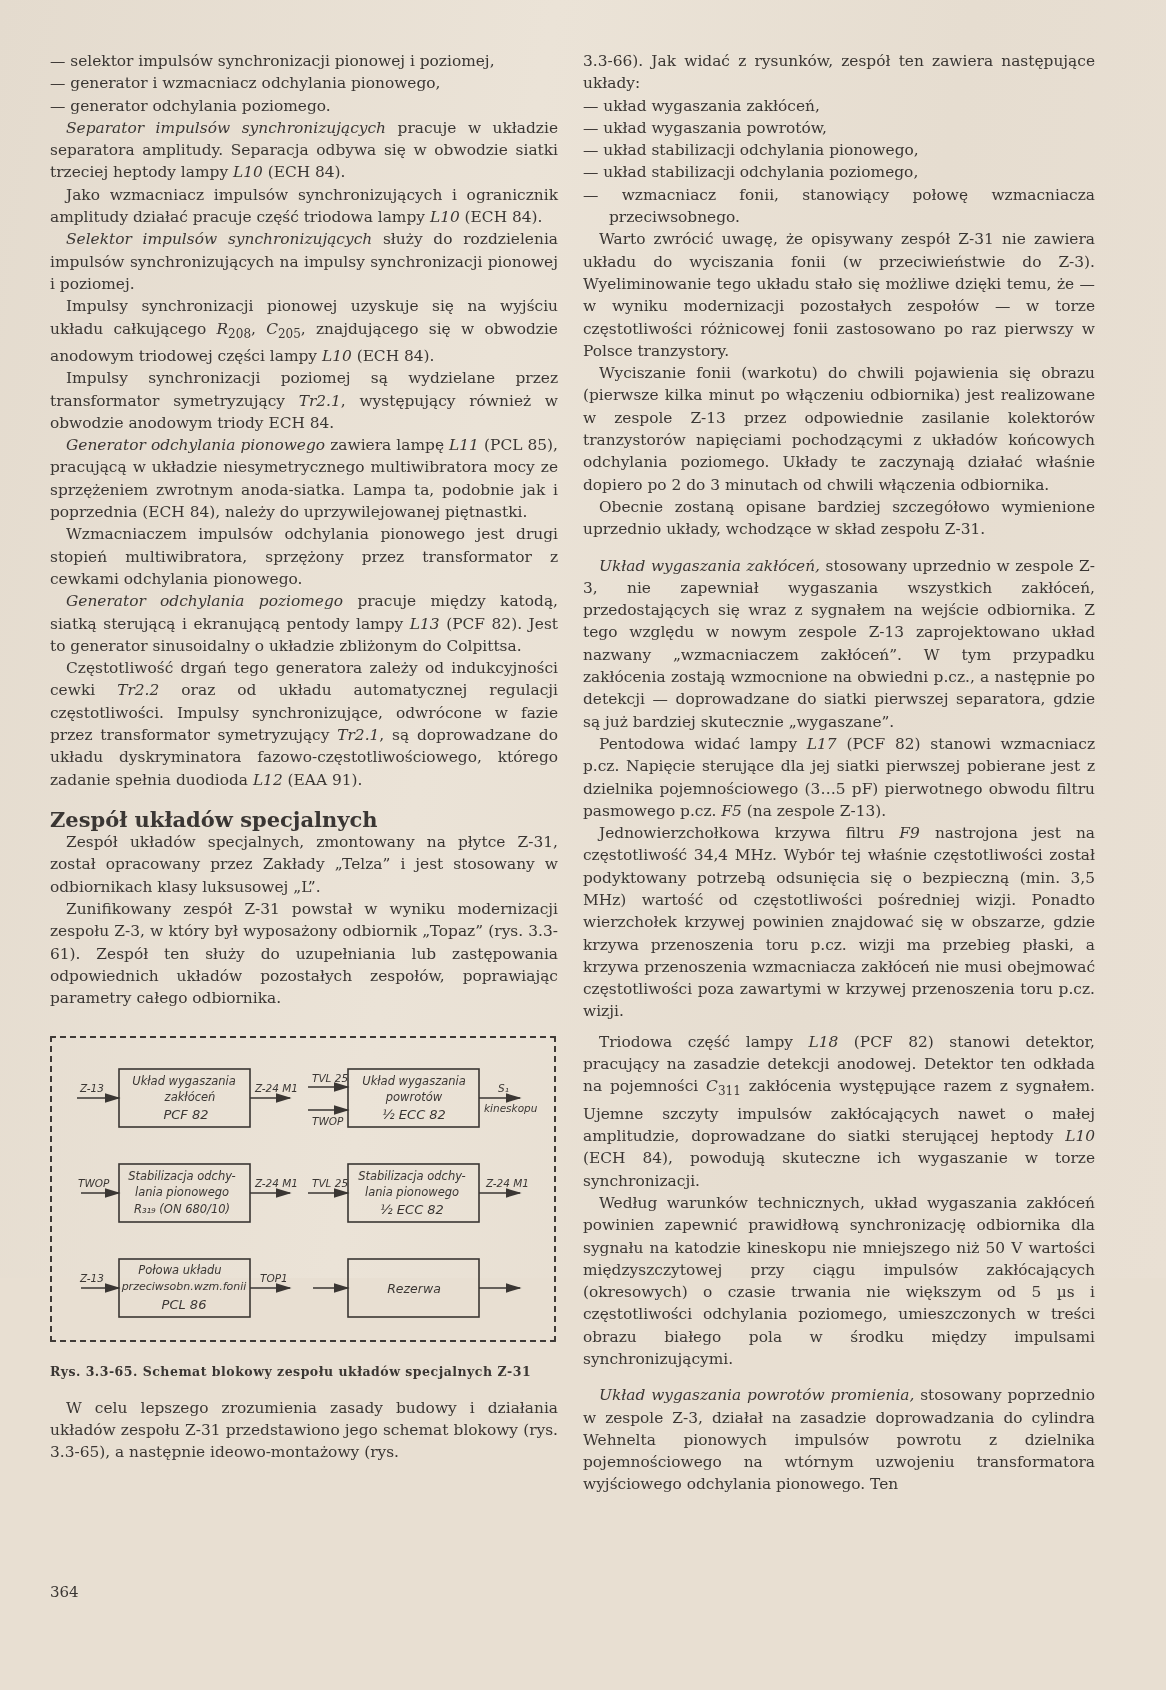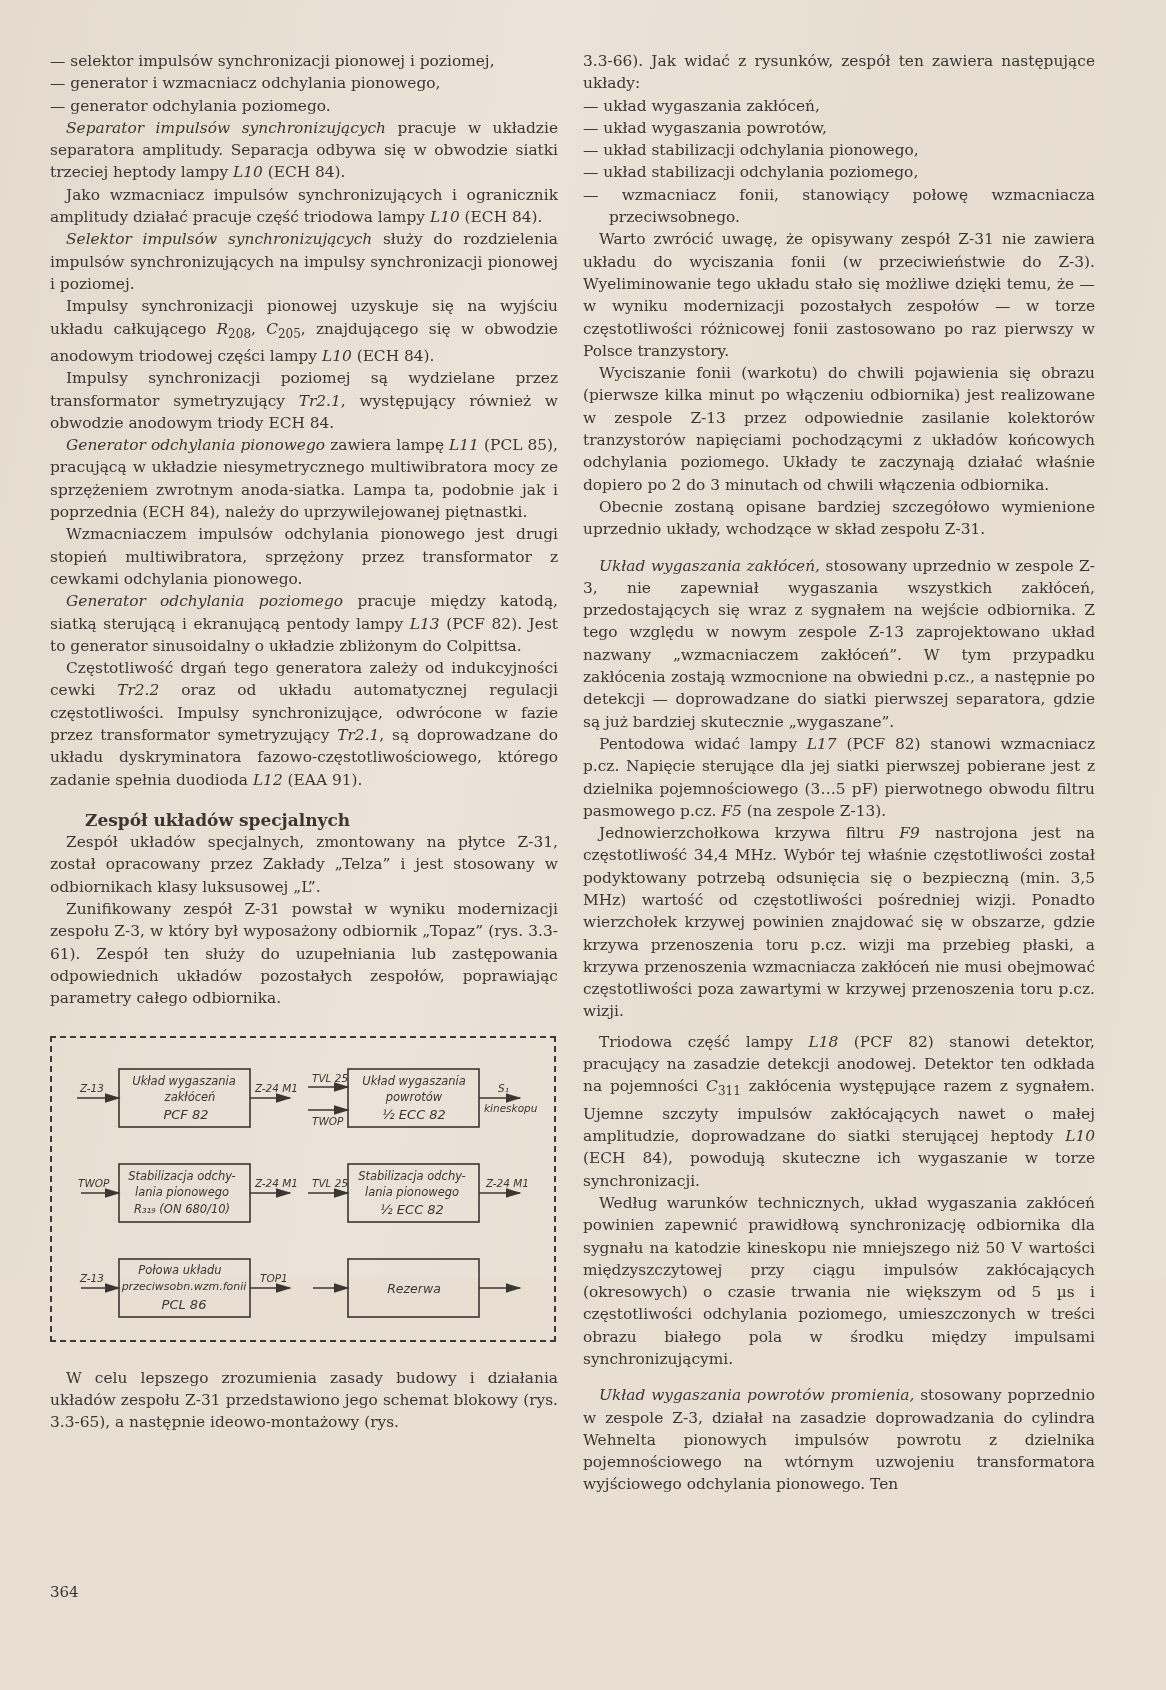--- a/index.html
+++ b/index.html
@@ -12,21 +12,21 @@
   .page { position: absolute; left: 0; top: 0; width: 1166px; height: 1278px;
     background: linear-gradient(100deg, #e4dbce 0%, #ebe3d7 40%, #e6ddd0 70%, #e9e0d4 100%); }
   .col { position: absolute; top: 50px; font-size: 15.4px; line-height: 22.3px; text-align: justify; }
   .col-left { left: 50px; width: 508px; }
   .col-right { left: 583px; width: 512px; }
   p { margin: 0; }
   p.ind { text-indent: 16px; }
   p.dash { text-indent: 0; }
   p.dash-hang { padding-left: 26px; text-indent: -26px; }
   i { font-style: italic; }
-  .heading { font-weight: bold; margin-top: 18px; font-size: 17px; margin-left: 35px; }
+  .heading { font-weight: bold; margin-top: 18px; font-size: 21px; }
   .gap { height: 14px; }
   .figure { position: relative; width: 508px; height: 325px; margin-top: 18px; }
   .fig-frame { position: absolute; left: 0; top: 8px; width: 502px; height: 302px;
     border: 2px dashed #3f3a36; border-radius: 1px; }
   .caption { font-weight: bold; font-size: 12.5px; letter-spacing: 0.5px; margin-top: 8px; white-space: nowrap; }
   .pageno { position: absolute; left: 50px; top: 1583px; font-size: 15px; }
   svg text { font-family: "DejaVu Sans", "Liberation Sans", sans-serif; font-style: italic; fill: #3a3633; }
   sub { font-size: 12px; }
 </style>
 </head>
@@ -130,20 +130,21 @@
           <text x="434" y="84">kineskopu</text>
           <text x="28" y="159">TWOP</text>
           <text x="205" y="159">Z-24 M1</text>
           <text x="262" y="159">TVL 25</text>
           <text x="436" y="159">Z-24 M1</text>
           <text x="30" y="254">Z-13</text>
           <text x="210" y="254">TOP1</text>
         </g>
       </svg>
     </div>
+    <p class="caption">Rys. 3.3-65. Schemat blokowy zespołu układów specjalnych Z-31</p>
     <div class="gap"></div>
     <p class="ind">W celu lepszego zrozumienia zasady budowy i działania układów zespołu Z-31 przedstawiono jego schemat blokowy (rys. 3.3-65), a następnie ideowo-montażowy (rys.</p>
   </div>
 
   <div class="col col-right">
     <p>3.3-66). Jak widać z rysunków, zespół ten zawiera następujące układy:</p>
     <p class="dash">— układ wygaszania zakłóceń,</p>
     <p class="dash">— układ wygaszania powrotów,</p>
     <p class="dash">— układ stabilizacji odchylania pionowego,</p>
     <p class="dash">— układ stabilizacji odchylania poziomego,</p>

